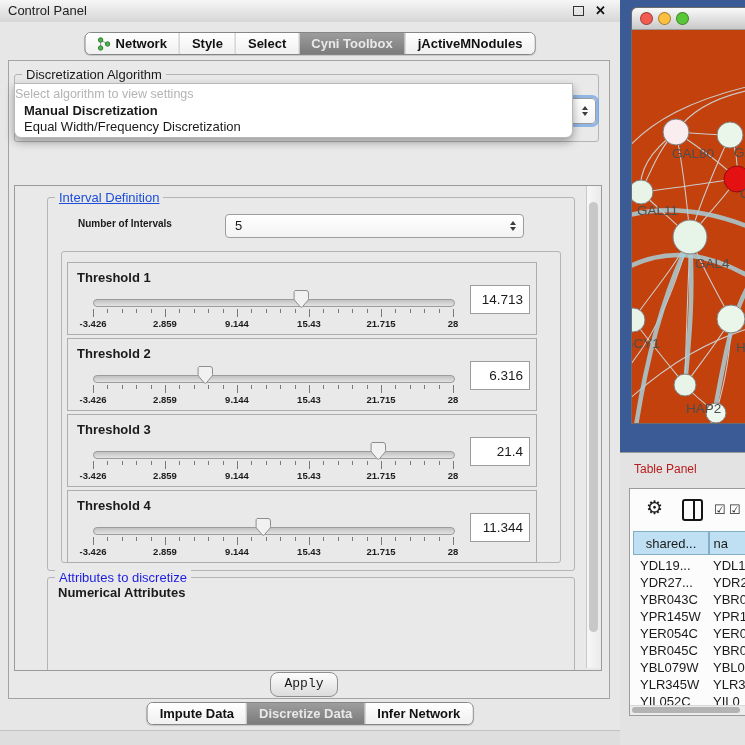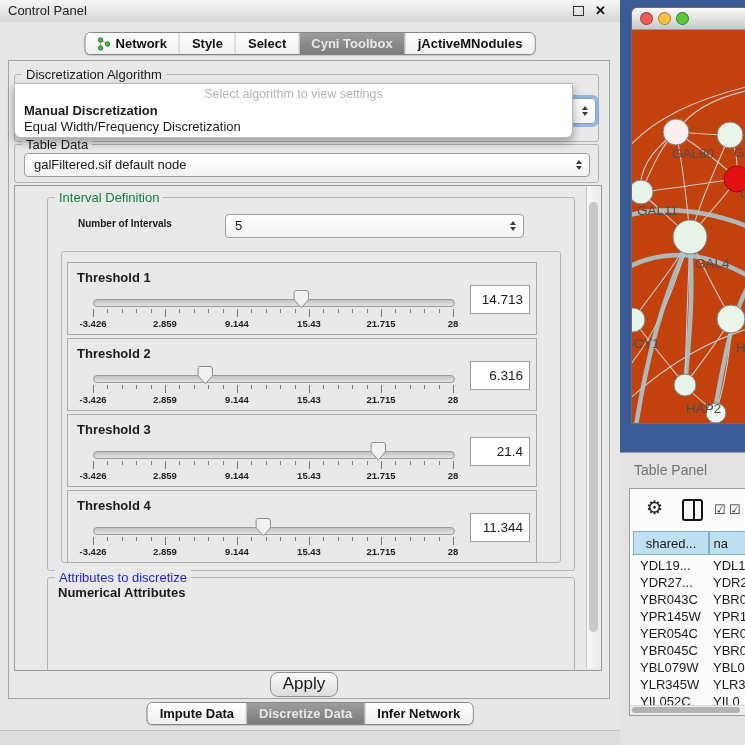--- a/index.html
+++ b/index.html
@@ -17,33 +17,33 @@
                background:#fdfdfd;box-shadow:0 1px 1px rgba(0,0,0,.15);}
   #top-tabs{position:absolute;left:50%;top:10px;transform:translateX(-50%);}
   .seg{display:flex;align-items:center;gap:5px;padding:3px 12px;font-size:13px;font-weight:700;
        color:#111;border-left:1px solid #c3c3c3;background:linear-gradient(#ffffff,#f0f0f0);white-space:nowrap;}
   .seg:first-child{border-left:none;}
   .seg.selected{background:linear-gradient(#9d9d9d,#7b7b7b);color:#e9e9e9;}
   #main-panel{position:absolute;left:8px;top:60px;width:600px;height:637px;background:#e9e9e9;
               border:1px solid #a3a3a3;}
   .groupbox{position:absolute;border:1px solid #b4b4b4;border-radius:3px;}
   .gb-title{position:absolute;top:-8px;left:7px;background:#e9e9e9;padding:0 4px;font-size:13px;white-space:nowrap;}
-  .gb-green{color:#15803d;}
+  .gb-green{color:#1d4ed8;text-decoration:underline;}
   .gb-blue{color:#1d1de0;}
   .combo{position:absolute;background:linear-gradient(#ffffff,#f3f3f3);border:1px solid #9d9d9d;
          border-radius:4px;font-size:13px;line-height:22px;padding-left:9px;}
   .combo .spin{position:absolute;right:7px;top:50%;transform:translateY(-50%);display:flex;flex-direction:column;gap:2px;}
   .combo .spin i{width:0;height:0;border-left:3.5px solid transparent;border-right:3.5px solid transparent;display:block;}
   .combo .spin i.up{border-bottom:4.5px solid #3c3c3c;}
   .combo .spin i.dn{border-top:4.5px solid #3c3c3c;}
   #disc-combo{left:14px;top:37px;width:562px;height:24px;
               box-shadow:0 0 0 3px rgba(96,155,227,.65);}
   #popup{position:absolute;left:5px;top:22px;width:557px;height:53px;background:#ffffff;
          border:1px solid #b9b9b9;border-radius:0 0 7px 7px;box-shadow:0 4px 10px rgba(0,0,0,.35);z-index:40;}
-  #popup .ph{text-align:center;color:#b3b3b3;font-size:12.5px;padding-top:3px;height:16px;}
+  #popup .ph{text-align:left;color:#b3b3b3;font-size:12.5px;padding-top:3px;height:16px;}
   #popup .item{font-size:13px;padding:0 9px;height:16px;line-height:16px;white-space:nowrap;}
   #popup .item.selected{font-weight:700;}
   
   #scrollpane{position:absolute;left:5px;top:124px;width:586px;height:484px;border:1px solid #9a9a9a;
               background:#e9e9e9;overflow:hidden;}
   #vscroll{position:absolute;right:0;top:0;width:14px;height:482px;background:linear-gradient(to right,#f7f7f7,#ebebeb);
            border-left:1px solid #c9c9c9;}
   #vscroll .vthumb{position:absolute;left:2px;top:16px;width:9px;height:430px;background:#c8c8c8;border-radius:5px;}
   
   .thr-panel{position:relative;width:468px;height:71px;border:1px solid #adadad;margin-bottom:3px;background:#e9e9e9;}
@@ -60,35 +60,35 @@
   .tlab{position:absolute;transform:translateX(-50%);font-size:9.5px;font-weight:700;color:#1c1c1c;white-space:nowrap;}
   .valbox{position:absolute;right:6px;top:22px;width:52px;height:27px;background:#fff;border:1px solid #9d9d9d;
           font-size:13.5px;line-height:27px;text-align:right;padding-right:6px;}
   
   #attr-list{position:absolute;left:30px;top:33px;width:445px;height:62px;background:#fff;border:1px solid #a9a9a9;
              overflow:hidden;font-size:13px;}
   #attr-list .li{padding-left:10px;line-height:19px;white-space:nowrap;}
   #attr-vscroll{position:absolute;right:1px;top:1px;width:11px;height:60px;background:#f1f1f1;border-left:1px solid #d5d5d5;}
   #attr-vscroll .vthumb{position:absolute;left:2px;top:5px;width:7px;height:36px;background:#bac6d4;border-radius:4px;}
   #apply-btn{position:absolute;left:261px;top:611px;width:66px;height:23px;background:linear-gradient(#fdfdfd,#dcdcdc);
-             border:1px solid #8f8f8f;border-radius:8px;font-size:17px;text-align:center;line-height:21px;
-             font-family:Liberation Sans, sans-serif;}
+             border:1px solid #8f8f8f;border-radius:8px;font-size:13px;text-align:center;line-height:21px;
+             font-family:Liberation Mono, monospace;}
   #bottombar{position:absolute;left:0;top:698px;width:620px;height:32px;}
   #bottom-tabs{position:absolute;left:50%;top:4px;transform:translateX(-50%);}
   #bottom-strip{position:absolute;left:0;top:730px;width:620px;height:15px;background:#dedede;border-top:1px solid #c2c2c2;}
   
   #right-panel{position:absolute;left:620px;top:0;width:125px;height:745px;background:#3a5b95;}
   #mac-window{position:absolute;left:11px;top:7px;width:114px;height:415px;background:#c2410c;
               border:1px solid #6c6c6c;border-right:none;border-radius:6px 0 0 0;overflow:hidden;}
   #mw-titlebar{position:relative;width:100%;height:21px;background:linear-gradient(#fafafa,#c9c9c9);
                border-bottom:1px solid #9a9a9a;}
   .light{position:absolute;top:4px;width:13px;height:13px;border-radius:50%;box-sizing:border-box;}
   #net{display:block;}
   #table-area{position:absolute;left:0;top:452px;width:125px;height:293px;background:#e3e3e3;border-top:1px solid #9b9b9b;}
-  #tp-title{position:absolute;left:14px;top:9px;font-size:14px;color:#737373;}
+  #tp-title{position:absolute;left:14px;top:9px;font-size:12px;color:#b91c1c;}
   #tp-frame{position:absolute;left:9px;top:35px;width:120px;height:226px;background:#fcfcfc;border:1px solid #9b9b9b;
             overflow:hidden;}
   #tp-toolbar{position:absolute;left:0;top:0;width:100%;height:42px;background:#fcfcfc;}
   #gear-ic{position:absolute;left:16px;top:8px;font-size:19px;color:#1c1c1c;line-height:22px;}
   #col-ic{position:absolute;left:52px;top:10px;width:17px;height:18px;border:2px solid #141414;border-radius:3px;}
   #col-ic i{position:absolute;left:50%;top:0;width:2px;height:100%;background:#141414;}
   .chk-ic{position:absolute;top:13px;font-size:13px;color:#1c1c1c;}
   #tp-header{position:absolute;left:0;top:42px;width:100%;height:26px;}
   .hcell{position:absolute;top:0;height:24px;background:#bfe0f2;border:1px solid #84aec6;font-size:13px;
          line-height:24px;box-sizing:border-box;}
@@ -153,30 +153,20 @@
       </div>
 
       <div id="popup">
         <div class="ph">Select algorithm to view settings</div>
         <div id="popup-items">
             <div class="item selected">Manual Discretization</div>
             <div class="item">Equal Width/Frequency Discretization</div>
           </div>
       </div>
 
-      <div class="groupbox" id="td-group" style="left:5px;top:83px;width:583px;height:37px;">
-        <span class="gb-title">Table Data</span>
-        <div class="combo" style="left:9px;top:8px;width:555px;height:22px;">
-          <span>galFiltered.sif default node</span>
-          <span class="spin">
-              <i class="up"></i>
-              <i class="dn"></i>
-            </span>
-        </div>
-      </div>
 
       <div id="scrollpane">
 
         <div class="groupbox" style="left:32px;top:11px;width:526px;height:372px;">
           <span class="gb-title gb-green">Interval Definition</span>
 
           <div style="position:absolute;left:30px;top:20px;font-size:10px;font-weight:700;">Number of Intervals</div>
           <div class="combo" style="left:177px;top:16px;width:288px;height:22px;">
             <span>5</span>
             <span class="spin">

